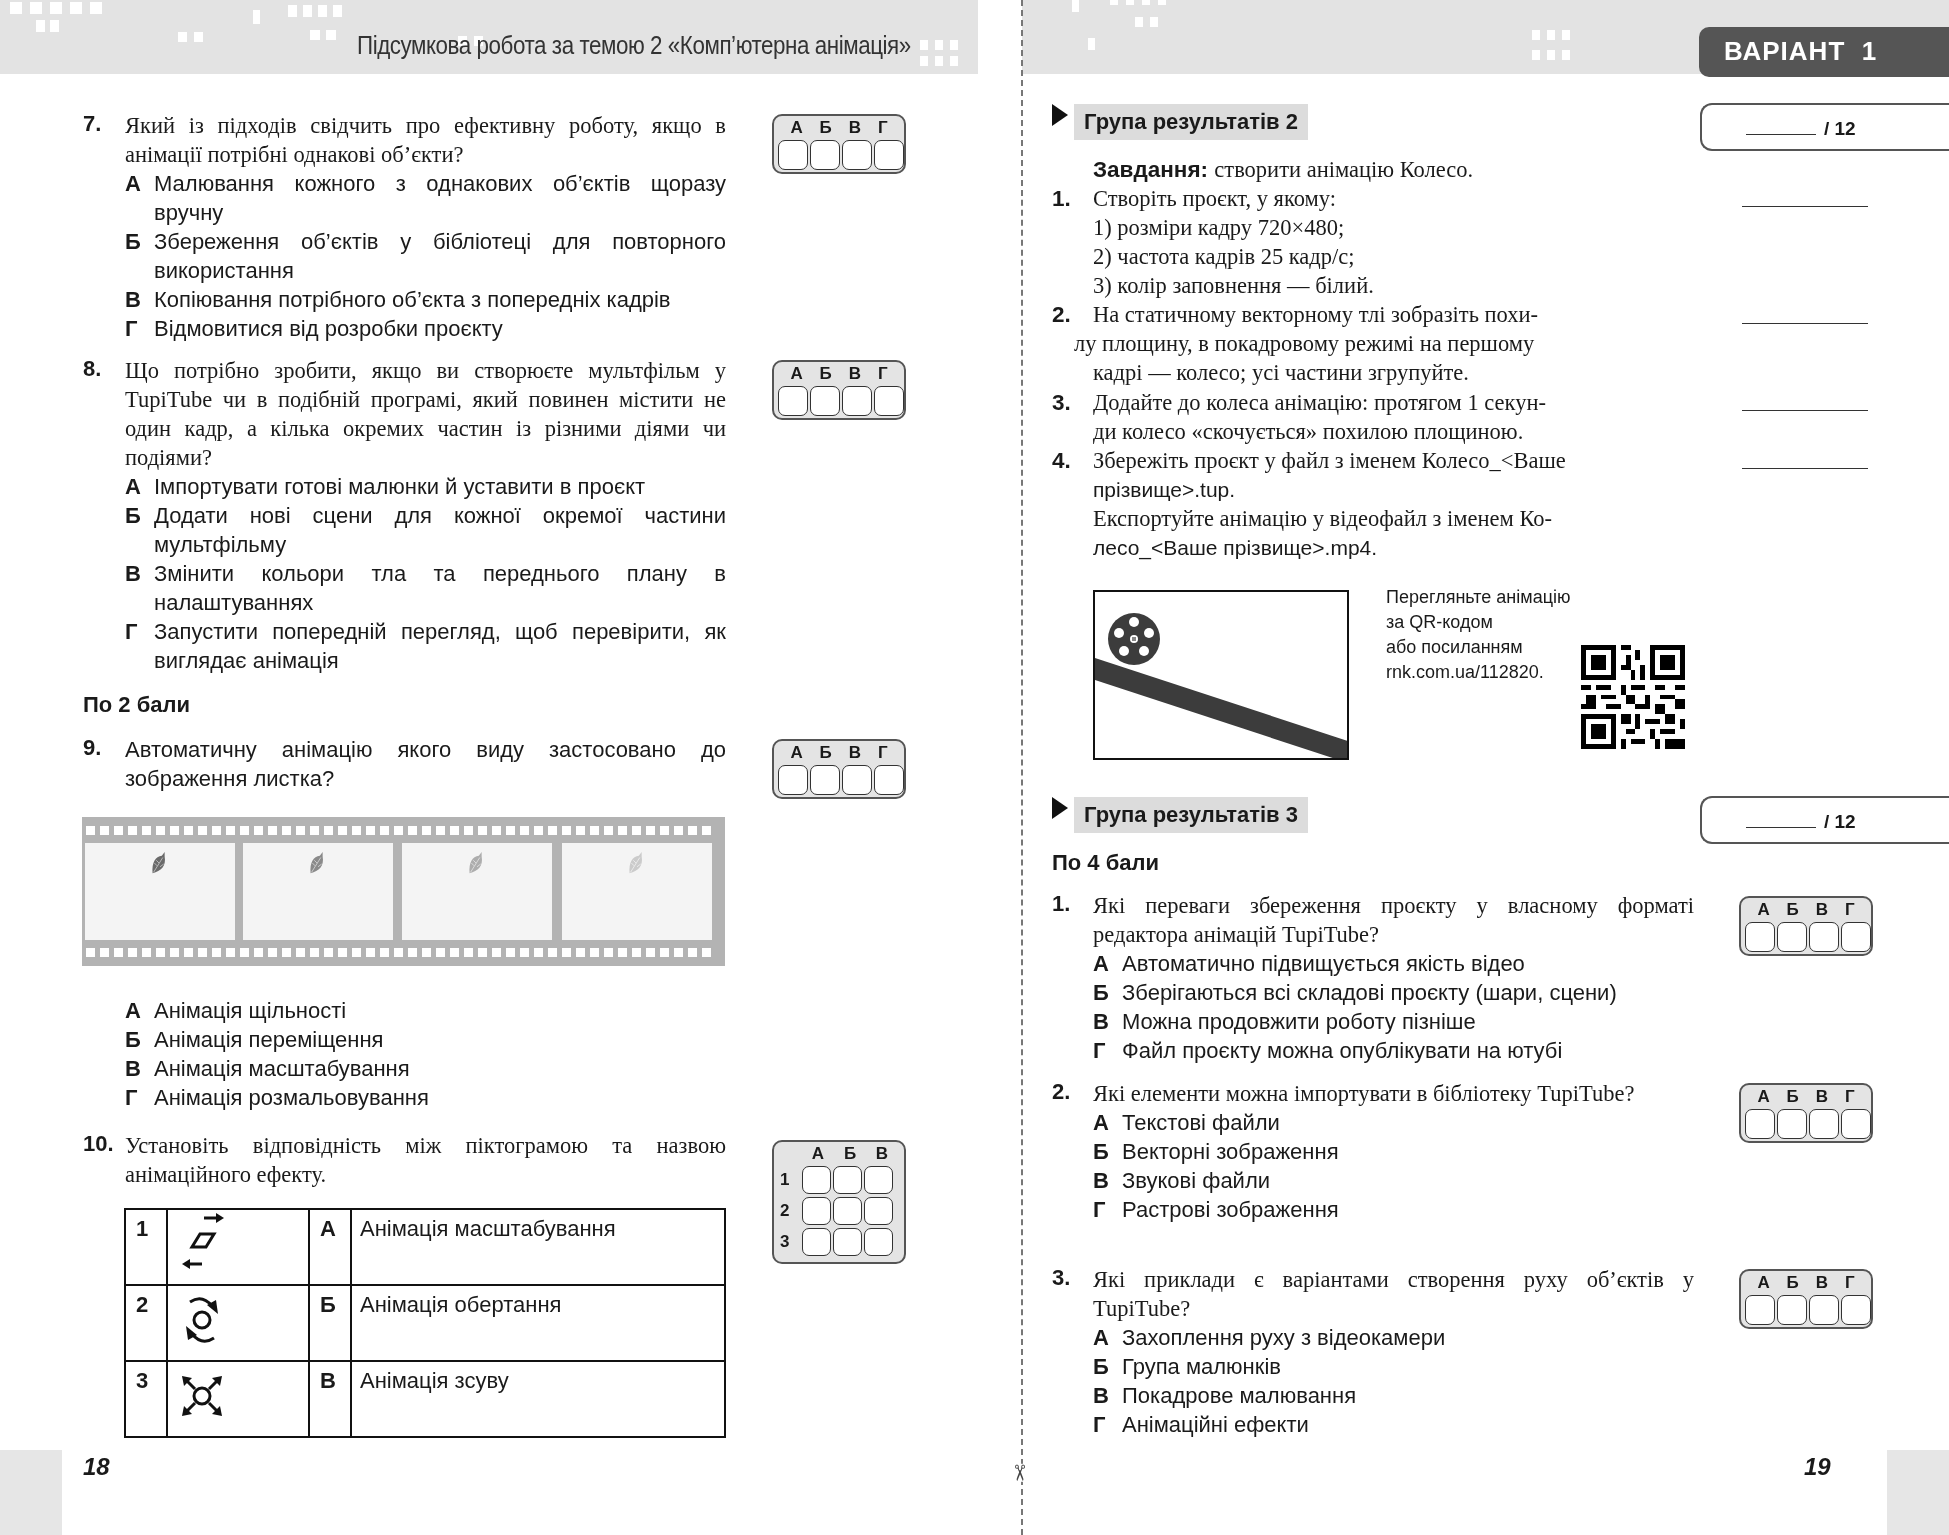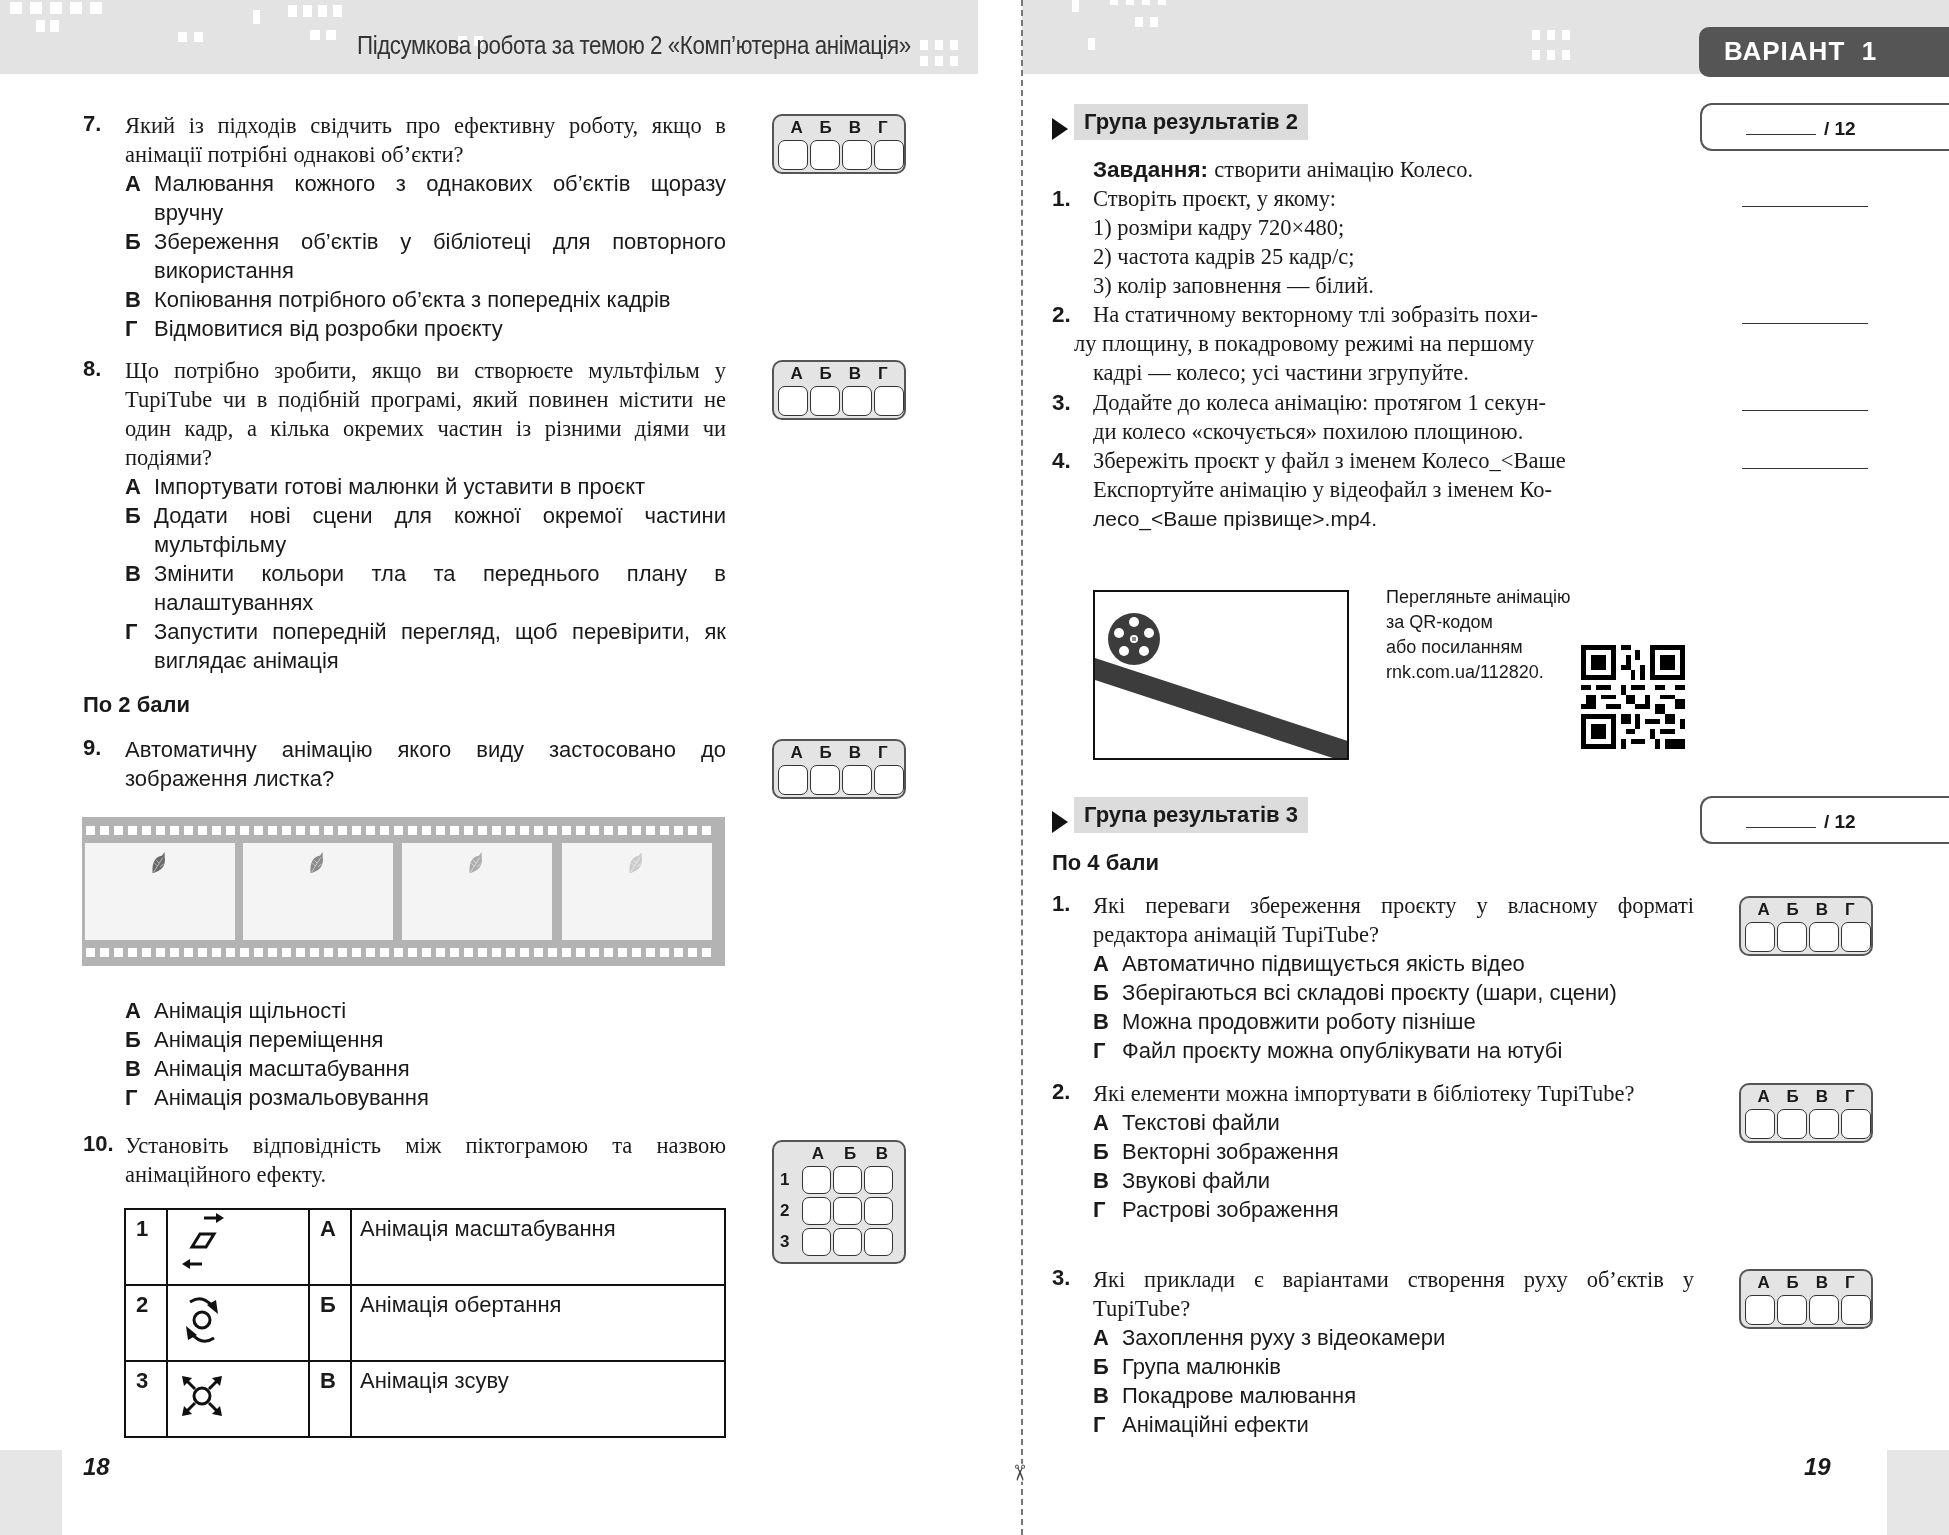--- a/index.html
+++ b/index.html
@@ -45,21 +45,21 @@
   .grid3 .hdr { position: absolute; left: 28px; top: 2px; display: flex; font-weight: bold; font-size: 17px; }
   .grid3 .hdr span { width: 32px; text-align: center; }
   .grid3 .row { position: absolute; left: 6px; display: flex; align-items: center; }
   .grid3 .row .n { width: 22px; font-weight: bold; font-size: 17px; }
   .grid3 .row .cell { width: 29px; height: 28px; background: #fff; border: 1.5px solid #333; border-radius: 7px; margin-right: 2px; }
 
   
   .score-box { position: absolute; left: 1700px; width: 260px; height: 48px; border: 2px solid #555; border-right: none; border-radius: 12px 0 0 12px; font-size: 19px; font-weight: bold; padding: 13px 0 0 44px; }
   .score-box .blank { display: inline-block; width: 70px; border-bottom: 1.5px solid #333; margin-right: 8px; height: 14px; vertical-align: baseline; }
 
-  .group-head { position: absolute; display: flex; align-items: flex-end; }
+  .group-head { position: absolute; display: flex; align-items: flex-start; }
   .group-head .tri { width: 0; height: 0; border-top: 11px solid transparent; border-bottom: 11px solid transparent; border-left: 16px solid #111; margin-right: 6px; }
   .group-head .lbl { background: #dcdcdc; font-weight: bold; font-size: 22px; padding: 5px 10px; }
 
   .section-label { position: absolute; font-weight: bold; font-size: 22px; }
 
   
   .filmstrip { position: absolute; left: 82px; top: 817px; width: 643px; height: 149px; background: #b3b3b3; }
   .filmstrip .holes { position: absolute; left: 0; width: 100%; height: 10px; display: flex; gap: 5px; padding-left: 4px; overflow: hidden; }
   .filmstrip .holes i { flex: none; width: 9px; height: 9px; background: #fff; }
   .filmstrip .frame { position: absolute; top: 26px; width: 150px; height: 97px; background: #f4f4f4; }
@@ -489,20 +489,21 @@
 <div class="task-line" style="left:1052px;top:388px;width:640px">
   <b style="position:absolute;left:0">3.</b>
   <div class="serif" style="margin-left:41px">Додайте до колеса анімацію: протягом 1 секун-</div>
   <div class="serif" style="margin-left:41px">ди колесо «скочується» похилою площиною.</div>
 </div>
 <div class="blank-line" style="top:410px"></div>
 
 <div class="task-line" style="left:1052px;top:446px;width:640px">
   <b style="position:absolute;left:0">4.</b>
   <div class="serif" style="margin-left:41px">Збережіть проєкт у файл з іменем Колесо_&lt;Ваше</div>
+  <div class="sans" style="margin-left:41px;font-size:21px">прізвище&gt;.tup.</div>
   <div class="serif" style="margin-left:41px">Експортуйте анімацію у відеофайл з іменем Ко-</div>
   <div class="sans" style="margin-left:41px;font-size:21px">лесо_&lt;Ваше прізвище&gt;.mp4.</div>
 </div>
 <div class="blank-line" style="top:468px"></div>
 
 <div class="anim-frame">
   <svg width="256" height="170" viewBox="0 0 256 170">
     <polygon points="0,66 256,150 256,172 0,88" fill="#3c3c3c"></polygon>
     <g>
       <circle cx="39" cy="47" r="26" fill="#3c3c3c"></circle>

